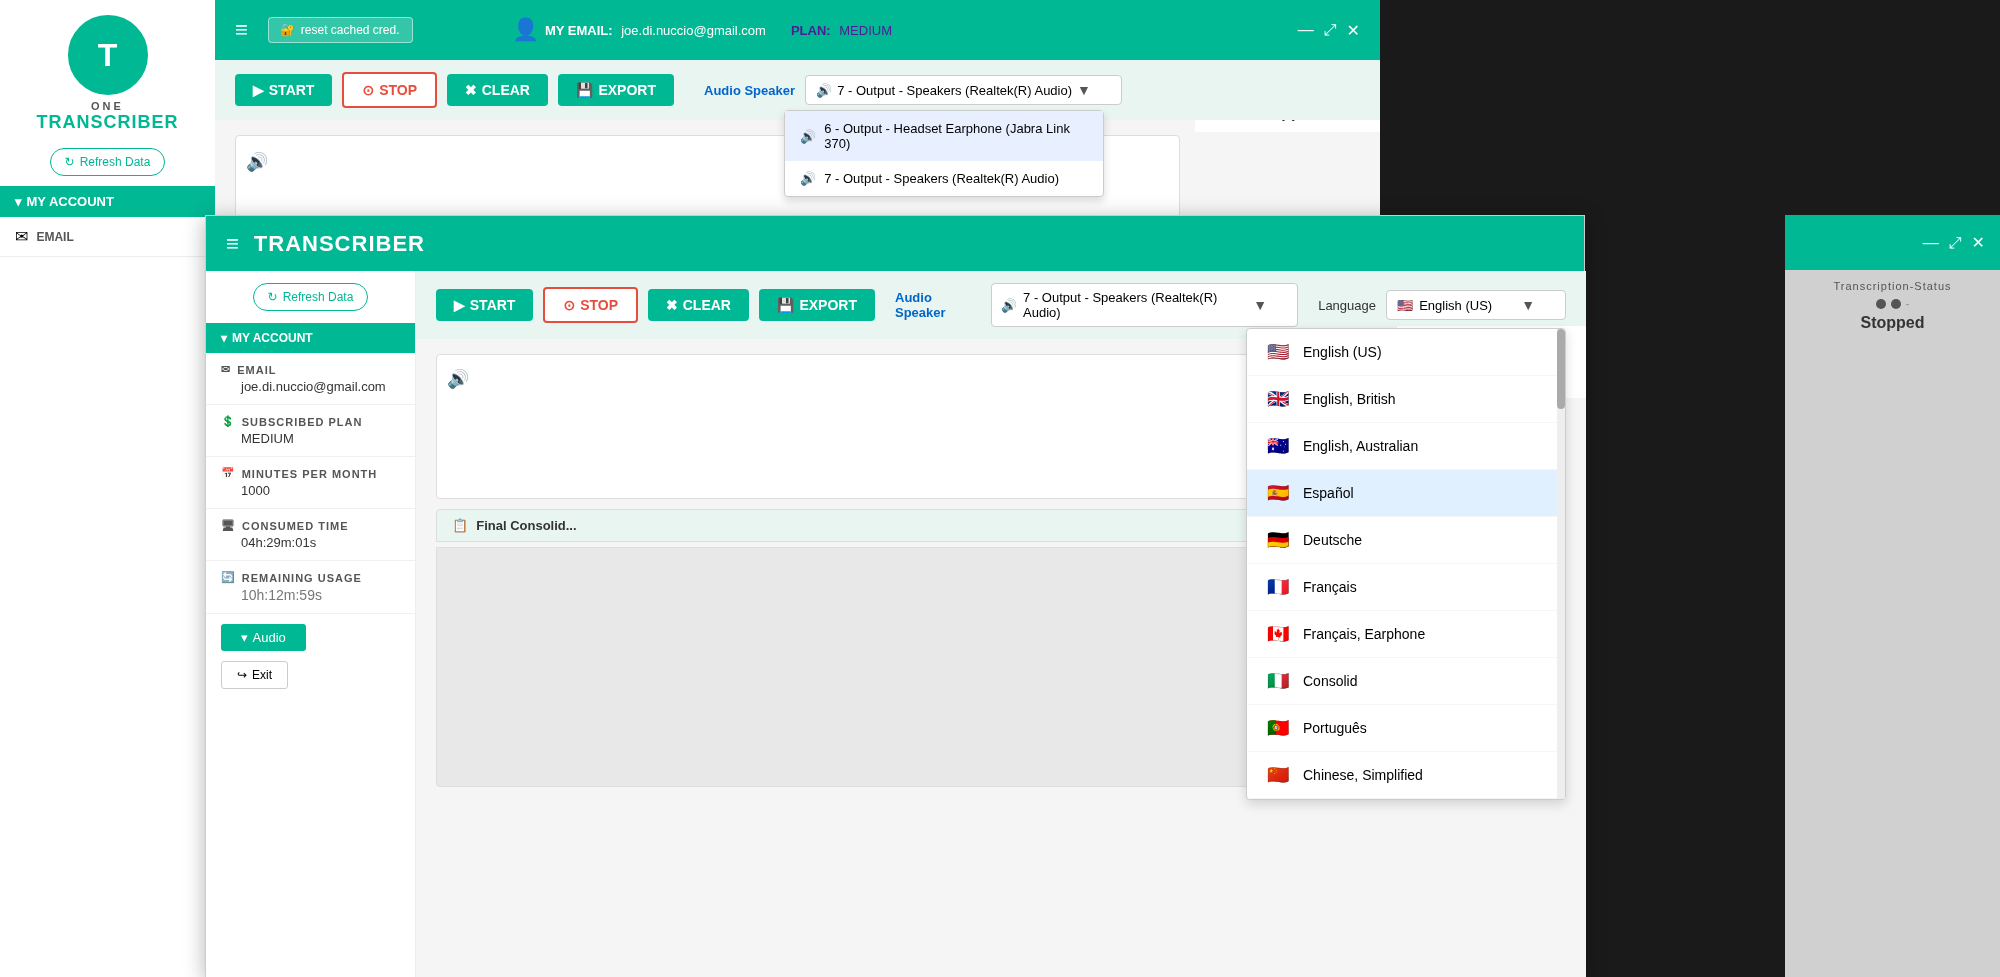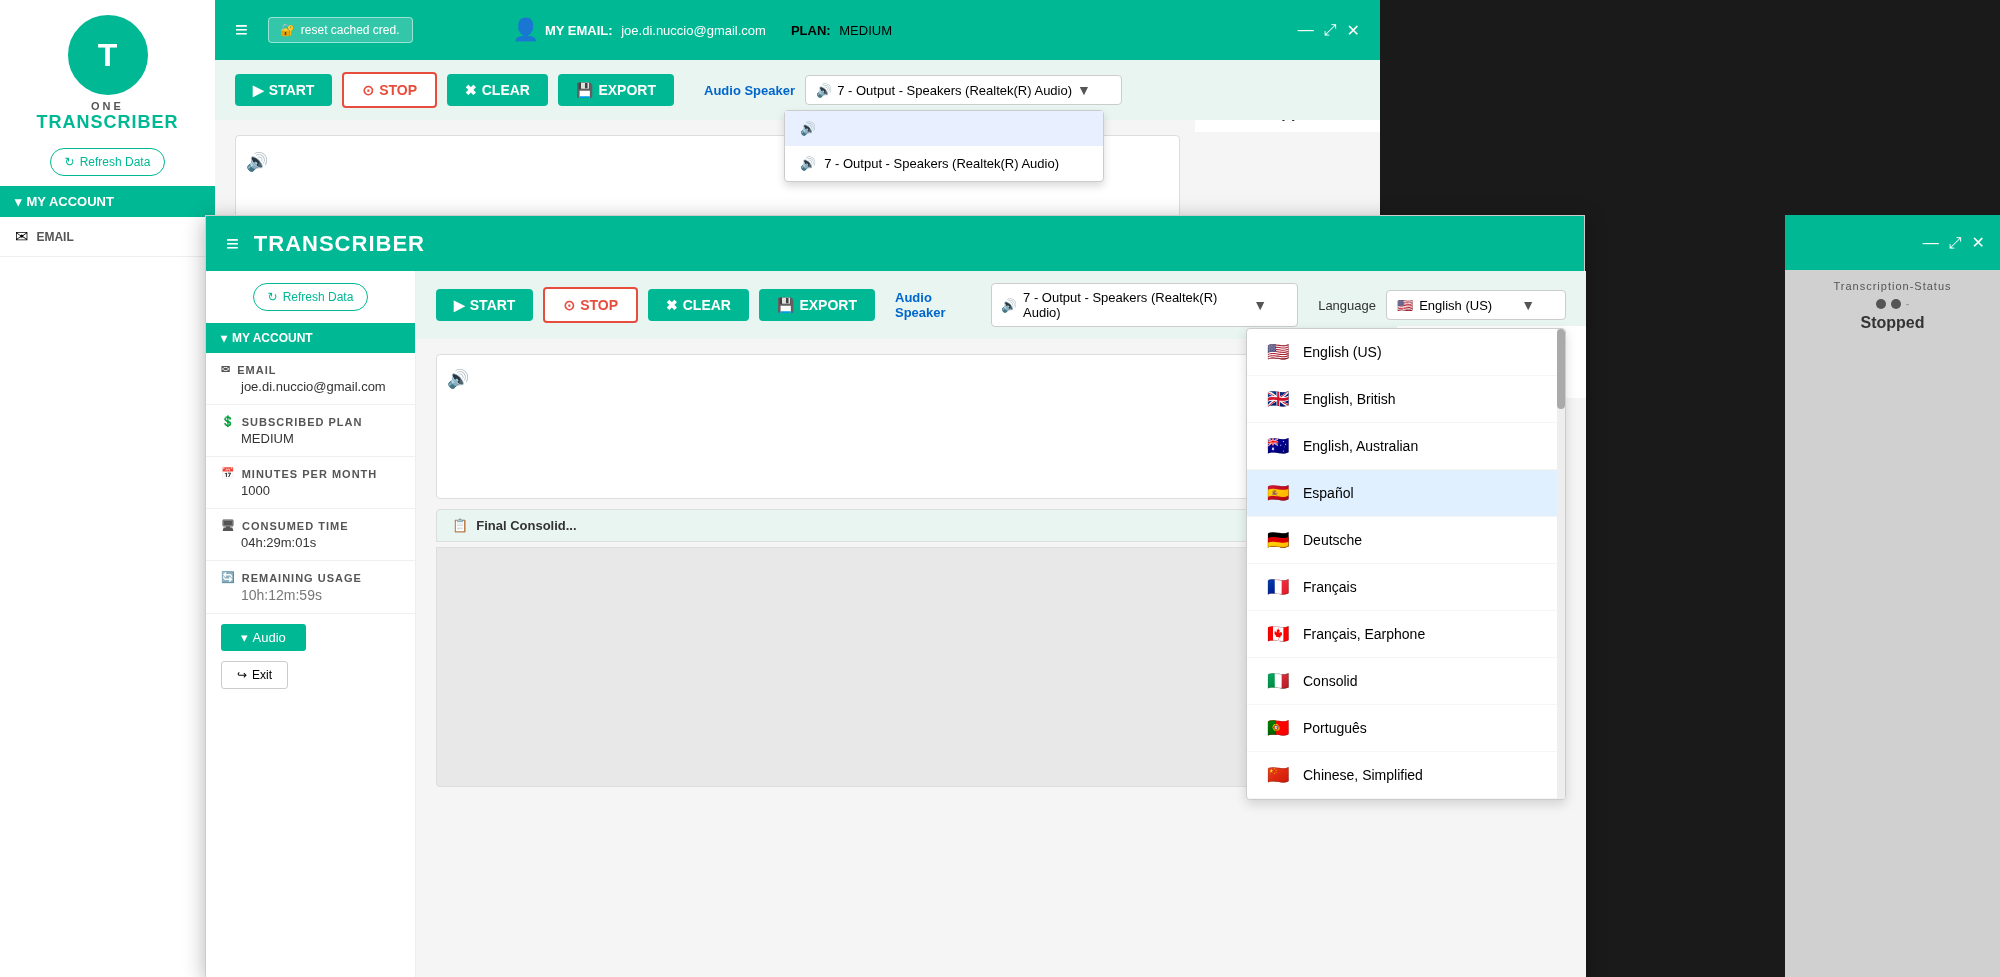--- a/index.html
+++ b/index.html
@@ -119,21 +119,21 @@
       display: flex; align-items: center; gap: 5px;
     }
 
     .header-email-info {
       margin-left: 100px;
       color: white;
       font-size: 13px;
     }
 
     .header-plan {
-      color: #000000;
+      color: #4c1d95;
       font-size: 13px;
       margin-left: 20px;
     }
 
     .window-controls-behind {
       margin-left: auto;
       display: flex; gap: 10px; align-items: center;
     }
 
     .win-ctrl {
@@ -674,20 +674,21 @@
         <span class="audio-label">Audio Speaker</span>
         <div class="audio-dropdown-behind">
           <span>🔊</span>
           <span>7 - Output - Speakers (Realtek(R) Audio)</span>
           <span class="dropdown-arrow">▼</span>
         </div>
 
         <div class="audio-dropdown-open" style="top:35px;left:80px;">
           <div class="dropdown-item selected">
             <span>🔊</span>
+            <span>6 - Output - Headset Earphone (Jabra Link 370)</span>
           </div>
           <div class="dropdown-item">
             <span>🔊</span>
             <span>7 - Output - Speakers (Realtek(R) Audio)</span>
           </div>
         </div>
       </div>
     </div>
 
     <div class="transcript-area-behind" style="margin-left:20px;margin-right:200px;">

